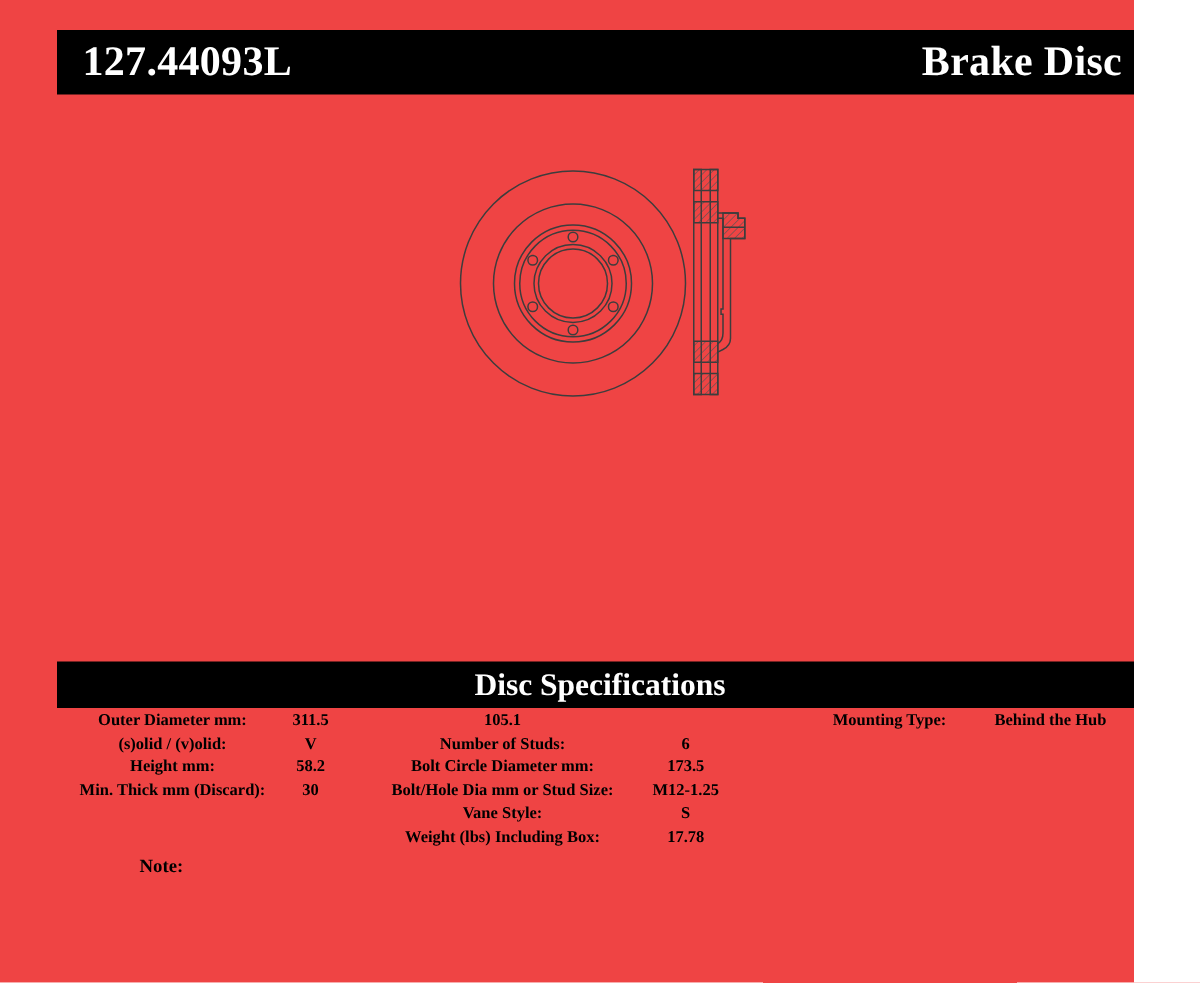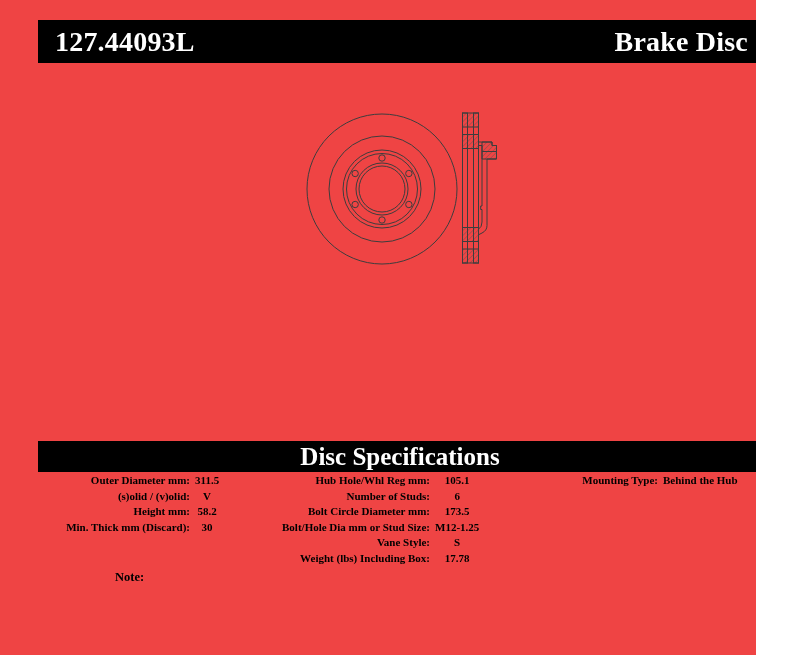--- a/index.html
+++ b/index.html
@@ -28,45 +28,45 @@
     position:absolute; left:286px; top:90px;
     width:225px; height:205px;
   }
   .drawing svg { display:block; width:225px; height:205px; }
   
   .specbar {
     position:absolute; left:38px; top:441px;
     width:724px; height:31px;
     background:#000000;
     color:#ffffff;
-    font-size:25px; font-weight:bold;
+    font-size:21px; font-weight:bold;
     text-align:center; line-height:31px;
   }
   
   .spec-col {
     position:absolute; top:473px;
     font-size:11px; font-weight:bold; line-height:15.5px;
     white-space:nowrap;
   }
   .spec-col .spec-row {
     display:grid;
     column-gap:5px;
   }
   .col-left  { left:40px; }
   .col-left  .spec-row { grid-template-columns:150px auto; }
   .col-mid   { left:240px; }
   .col-mid   .spec-row { grid-template-columns:190px auto; }
   .col-right { left:528px; }
   .col-right .spec-row { grid-template-columns:130px auto; }
-  .spec-label { text-align:right; }
+  .spec-label { text-align:center; }
   .spec-value { text-align:center; }
   
   .note {
     position:absolute; left:93px; top:570px;
-    font-size:12.5px; font-weight:bold;margin-left:22px;
+    font-size:12.5px; font-weight:bold;
   }
 </style>
 </head>
 <body>
 
 <div class="page">
 
   <header class="topbar">
     <span>127.44093L</span>
     <span>Brake Disc</span>
@@ -133,21 +133,20 @@
       <span class="spec-value">58.2</span>
     </div>
     <div class="spec-row">
       <span class="spec-label">Min. Thick mm (Discard):</span>
       <span class="spec-value">30</span>
     </div>
   </div>
 
   <div class="spec-col col-mid">
     <div class="spec-row">
-      <span class="spec-label">Hub Hole/Whl Reg mm:</span>
       <span class="spec-value">105.1</span>
     </div>
     <div class="spec-row">
       <span class="spec-label">Number of Studs:</span>
       <span class="spec-value">6</span>
     </div>
     <div class="spec-row">
       <span class="spec-label">Bolt Circle Diameter mm:</span>
       <span class="spec-value">173.5</span>
     </div>

